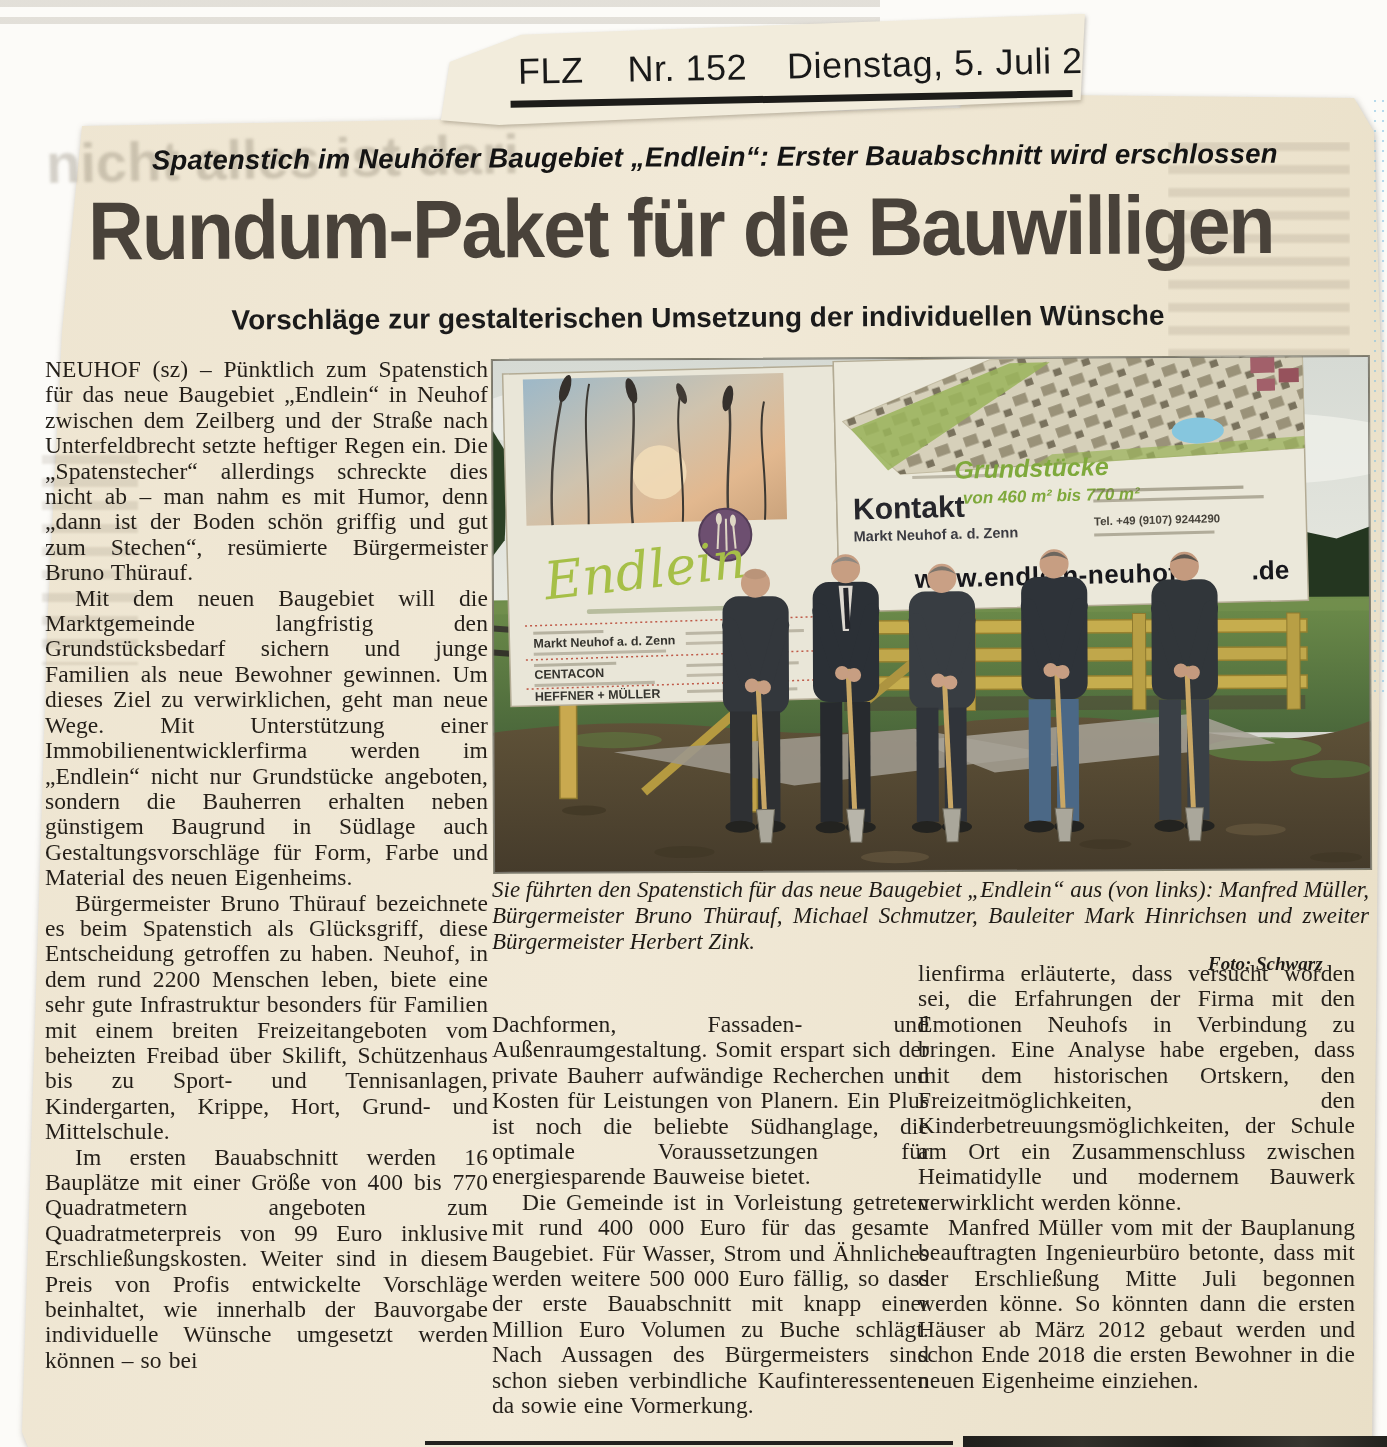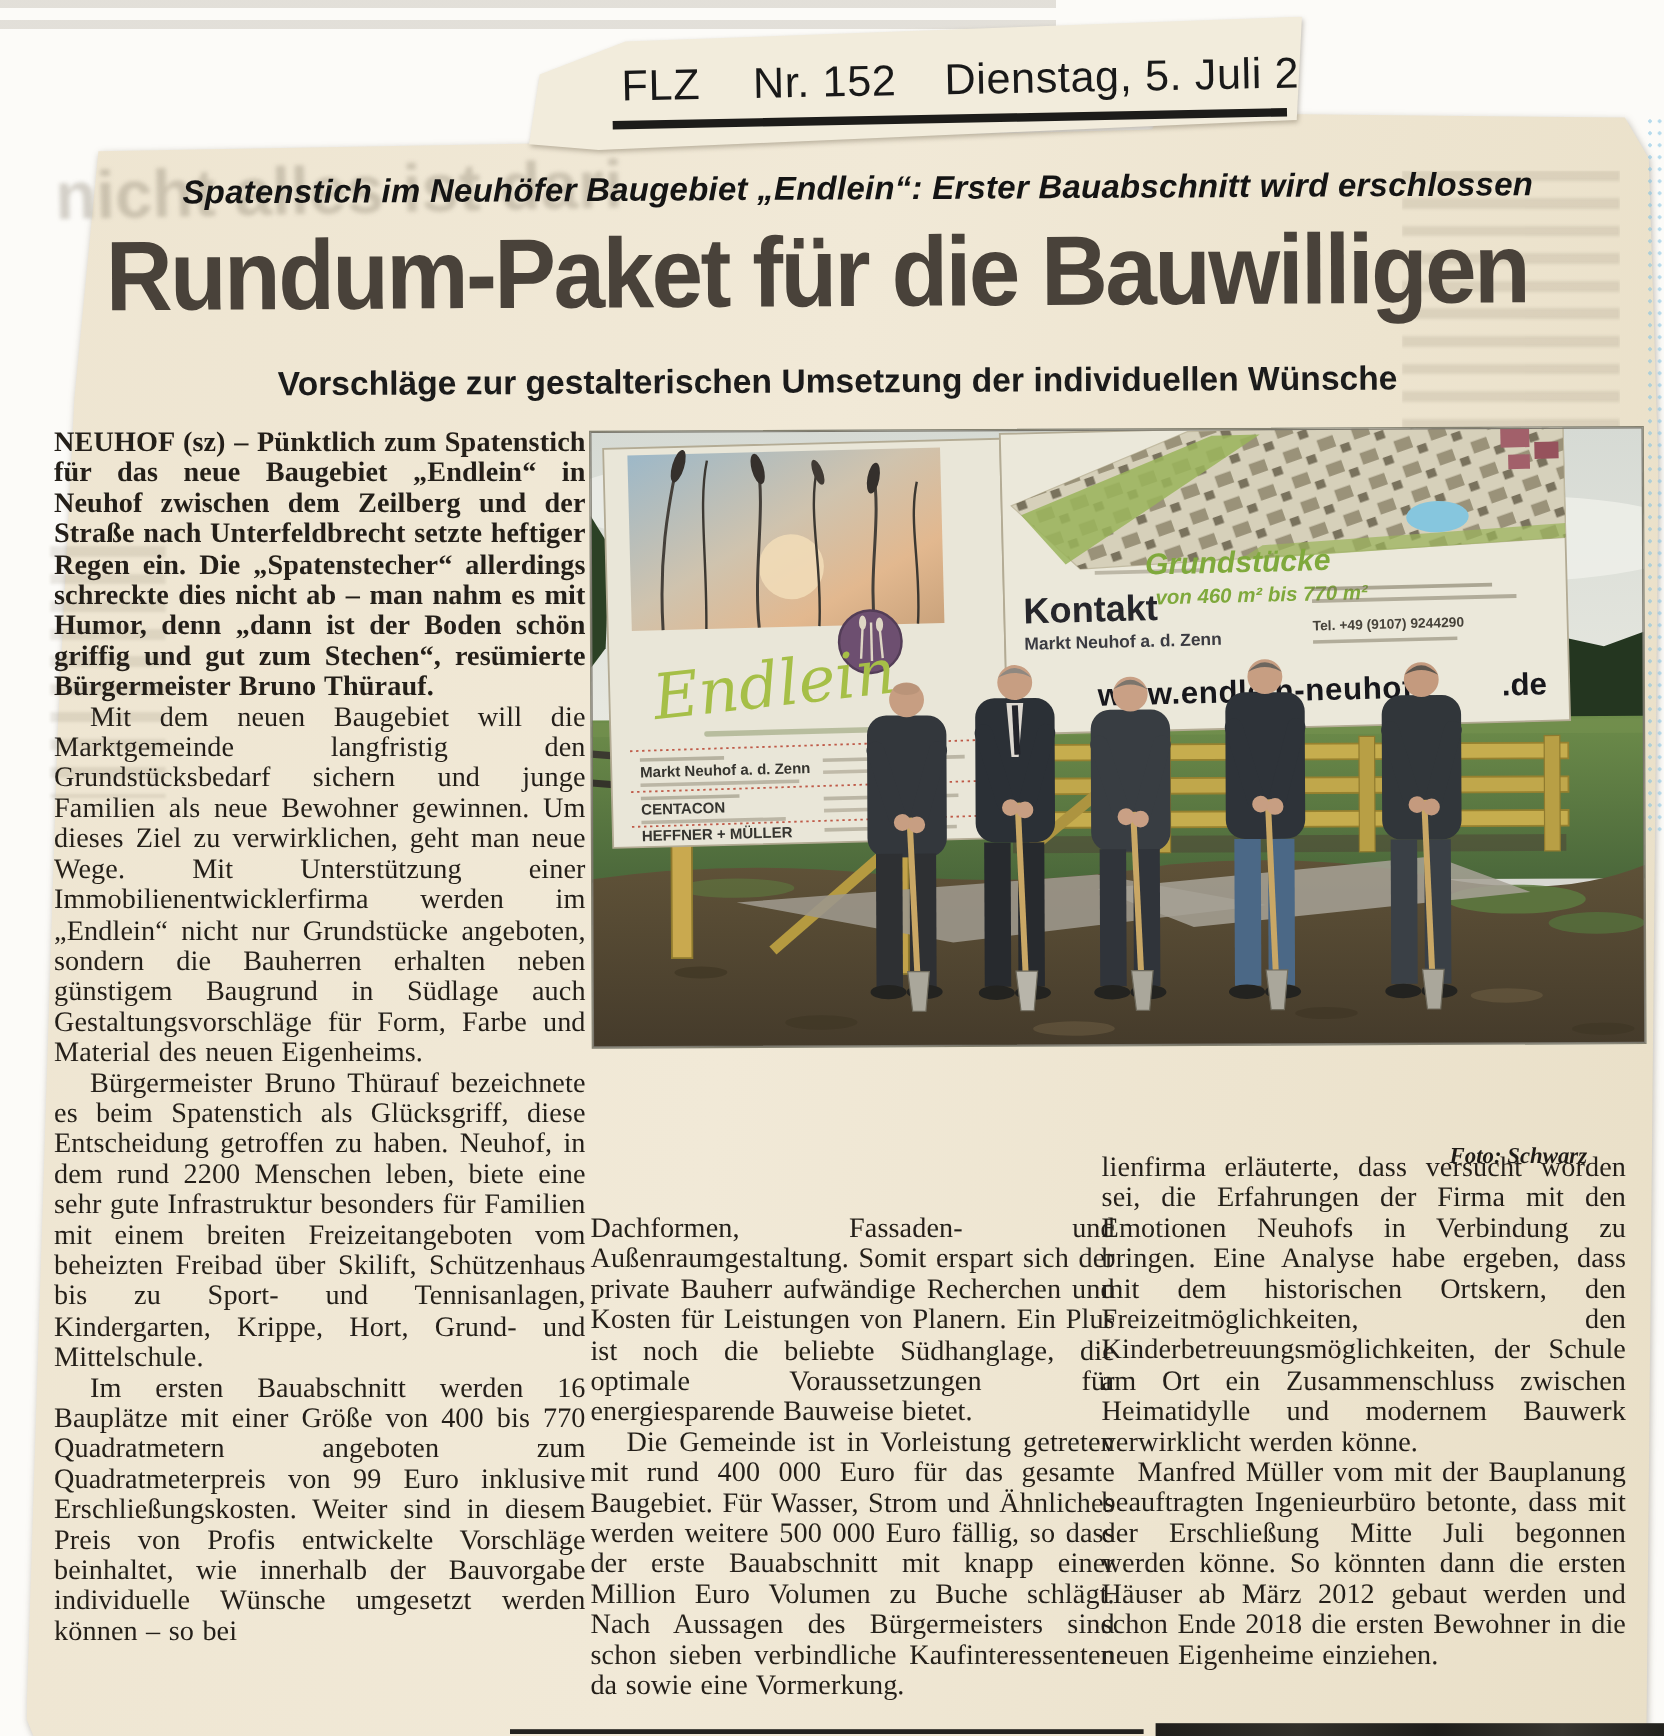--- a/index.html
+++ b/index.html
@@ -39,21 +39,21 @@
       letter-spacing:.2px;transform:rotate(-.35deg);white-space:nowrap;}
   .headline{position:absolute;left:88px;top:190px;width:1290px;margin:0;z-index:2;
       font-weight:700;font-size:77px;line-height:1;color:#49423a;letter-spacing:-2px;
       transform:scaleY(1.07) rotate(-.3deg);transform-origin:left top;white-space:nowrap;}
   .subhead{position:absolute;left:168px;top:302px;width:1060px;z-index:2;text-align:center;
       font-weight:700;font-size:28px;color:#1b1b1b;transform:rotate(-.3deg);}
   .col{position:absolute;z-index:2;font-family:"Liberation Serif",serif;font-size:23.5px;
       line-height:25.4px;color:#241f19;text-align:justify;letter-spacing:.1px;word-spacing:1px;}
   .col p{margin:0;text-indent:30px;}
   .col p.noindent{text-indent:0;}
-  .col p.lead{font-weight:700;}
+  .col p.lead{font-weight:400;}
   .col-left{left:45px;top:357px;width:443px;height:1085px;overflow:hidden;}
   .col-mid{left:492px;top:1012px;width:437px;height:486px;overflow:hidden;}
   .col-right{left:918px;top:961px;width:437px;height:486px;overflow:hidden;}
   
   .photo{position:absolute;left:492px;top:357px;width:877px;height:513px;z-index:2;
       border:1px solid #84816f;background:#d8d8d2;transform:rotate(-.25deg);}
   .caption{position:absolute;left:492px;top:877px;width:877px;z-index:2;
       font-family:"Liberation Serif",serif;font-style:italic;font-size:23px;
       line-height:26px;color:#1f1b16;text-align:justify;}
   .caption-credit{position:absolute;left:1208px;top:929px;z-index:3;
@@ -311,20 +311,23 @@
 
     <ellipse cx="90" cy="450" rx="22" ry="5" fill="#3c3322" opacity=".6"></ellipse>
     <ellipse cx="190" cy="492" rx="30" ry="6" fill="#3c3322" opacity=".5"></ellipse>
     <ellipse cx="400" cy="498" rx="34" ry="6" fill="#7a6a4c" opacity=".4"></ellipse>
     <ellipse cx="610" cy="486" rx="26" ry="5" fill="#3c3322" opacity=".55"></ellipse>
     <ellipse cx="760" cy="472" rx="30" ry="6" fill="#7a6a4c" opacity=".4"></ellipse>
     <ellipse cx="840" cy="500" rx="26" ry="5" fill="#3c3322" opacity=".5"></ellipse>
     <rect x="0" y="0" width="875" height="512" fill="none" stroke="#7a776d" stroke-width="2"></rect>
   </svg>
 
+  <div class="caption">
+    <span>Sie führten den Spatenstich für das neue Baugebiet „Endlein“ aus (von links): Manfred Müller, Bürgermeister Bruno Thürauf, Michael Schmutzer, Bauleiter Mark Hinrichsen und zweiter Bürgermeister Herbert Zink.</span>
+  </div>
   <div class="caption-credit">Foto: Schwarz</div>
 
   <div class="col col-mid">
     <p class="noindent">Dachformen, Fassaden- und Außenraumgestaltung. Somit erspart sich der private Bauherr aufwändige Recherchen und Kosten für Leistungen von Planern. Ein Plus ist noch die beliebte Südhanglage, die optimale Voraussetzungen für energiesparende Bauweise bietet.</p>
     <p>Die Gemeinde ist in Vorleistung getreten mit rund 400&nbsp;000 Euro für das gesamte Baugebiet. Für Wasser, Strom und Ähnliches werden weitere 500&nbsp;000 Euro fällig, so dass der erste Bauabschnitt mit knapp einer Million Euro Volumen zu Buche schlägt. Nach Aussagen des Bürgermeisters sind schon sieben verbindliche Kaufinteressenten da sowie eine Vormerkung.</p>
   </div>
 
   <div class="col col-right">
     <p class="noindent">lienfirma erläuterte, dass versucht worden sei, die Erfahrungen der Firma mit den Emotionen Neuhofs in Verbindung zu bringen. Eine Analyse habe ergeben, dass mit dem historischen Ortskern, den Freizeitmöglichkeiten, den Kinderbetreuungsmöglichkeiten, der Schule am Ort ein Zusammenschluss zwischen Heimatidylle und modernem Bauwerk verwirklicht werden könne.</p>
     <p>Manfred Müller vom mit der Bauplanung beauftragten Ingenieurbüro betonte, dass mit der Erschließung Mitte Juli begonnen werden könne. So könnten dann die ersten Häuser ab März 2012 gebaut werden und schon Ende 2018 die ersten Bewohner in die neuen Eigenheime einziehen.</p>

